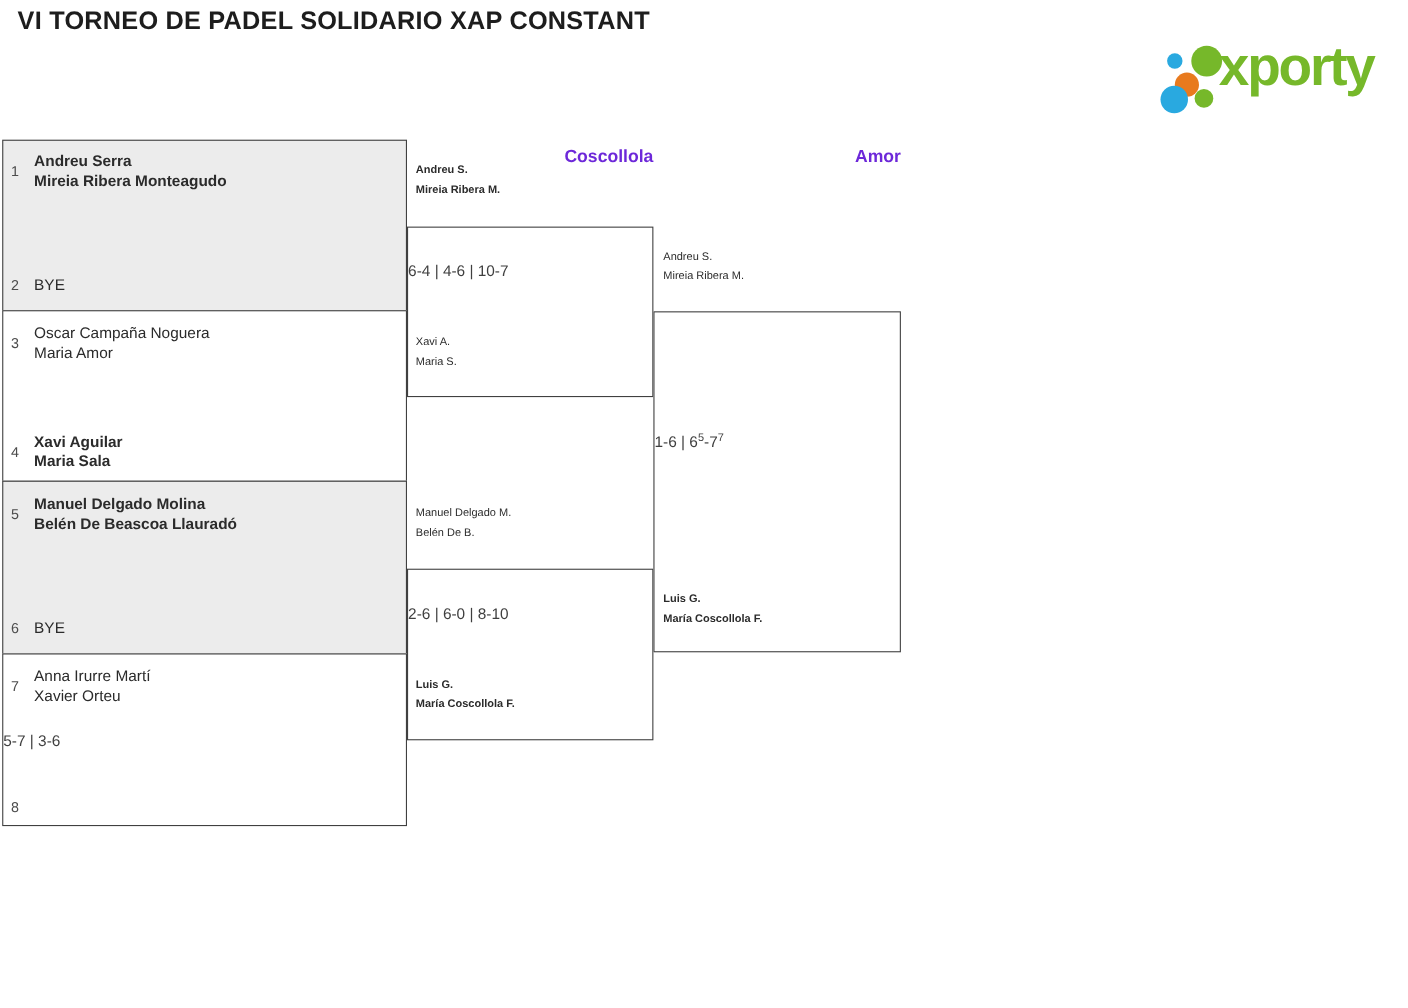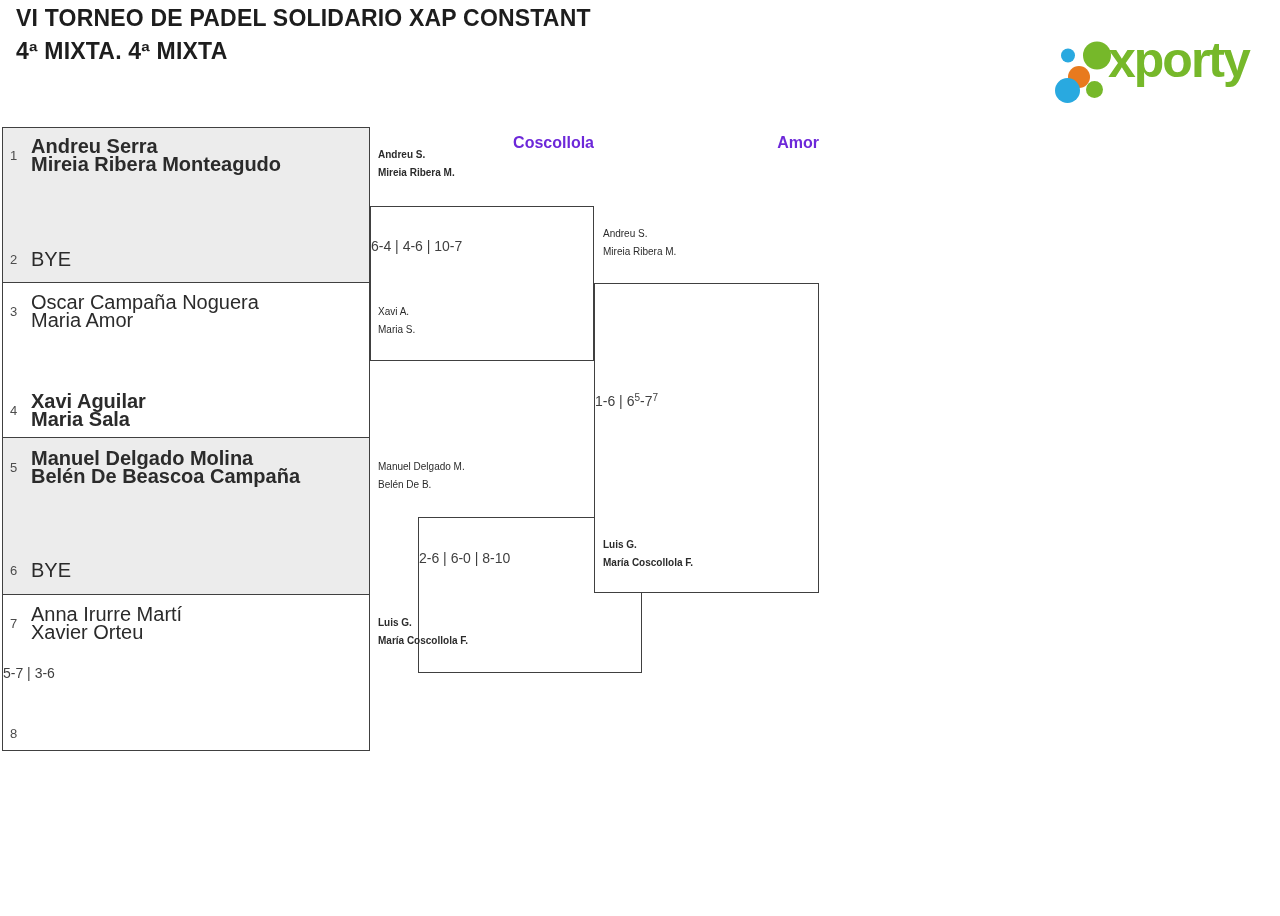--- a/index.html
+++ b/index.html
@@ -22,38 +22,37 @@
   .rh-qf { left:2px;   width:368px; }
   .rh-sf { left:370px; width:224px; }
   .rh-f  { left:594px; width:225px; }
 
   
   .box { position:absolute; border:1px solid #404040; background:#ffffff; }
   .box.gray { background:#ececec; }
 
   .team-row { position:absolute; display:flex; align-items:center; }
   .seed { width:21px; flex:none; font-size:13px; color:#4c4c4c; }
-  .names { font-size:20px; line-height:18px; color:#2b2b2b; white-space:nowrap; }
+  .names { font-size:14px; line-height:18px; color:#2b2b2b; white-space:nowrap; }
   .winner .names { font-weight:bold; }
 
   .score { position:absolute; left:0; width:100%; text-align:left; font-size:14px; color:#3f3f3f; white-space:nowrap; }
   .score.center { top:50%; transform:translateY(-50%); }
   .sup { font-size:10px; position:relative; top:-5px; }
 
   
   .flabel { position:absolute; font-size:10px; line-height:18px; color:#2b2b2b; white-space:nowrap; }
   .flabel.winner { font-weight:bold; }
 </style>
 </head>
 <body>
 
 <div class="page">
 
   <div class="title-line title-1">VI TORNEO DE PADEL SOLIDARIO XAP CONSTANT</div>
-  <div class="title-line title-2">4ª MIXTA. 4ª MIXTA</div>
 
   <div class="logo">
     <svg width="68" height="70" viewBox="0 0 68 70">
       <circle cx="20" cy="17.5" r="7" fill="#29a9e0"></circle>
       <circle cx="49" cy="17.5" r="14" fill="#76b82a"></circle>
       <circle cx="31" cy="39" r="11" fill="#e87a1e"></circle>
       <circle cx="19.5" cy="52.5" r="12.5" fill="#29a9e0"></circle>
       <circle cx="46.5" cy="51.5" r="8.5" fill="#76b82a"></circle>
     </svg>
     <span class="logo-text">xporty</span>
@@ -81,21 +80,21 @@
     </div>
     <div class="team-row winner" style="left:7px; bottom:9px;">
       <span class="seed">4</span>
       <span class="names"><span>Xavi Aguilar</span><br><span>Maria Sala</span></span>
     </div>
   </div>
 
   <div class="box gray" style="left:2px; top:437px; width:368px; height:158px;">
     <div class="team-row winner" style="left:7px; top:11px;">
       <span class="seed">5</span>
-      <span class="names"><span>Manuel Delgado Molina</span><br><span>Belén De Beascoa Campaña</span></span>
+      <span class="names"><span>Manuel Delgado Molina</span><br><span>Belén De Beascoa Llauradó</span></span>
     </div>
     <div class="team-row" style="left:7px; top:123px;">
       <span class="seed">6</span>
       <span class="names"><span>BYE</span></span>
     </div>
   </div>
 
   <div class="box" style="left:2px; top:594px; width:368px; height:157px;">
     <div class="team-row" style="left:7px; top:10px;">
       <span class="seed">7</span>
@@ -107,21 +106,21 @@
     </div>
   </div>
 
   <div class="flabel winner" style="left:378px; top:146px;"><span>Andreu S.</span><br><span>Mireia Ribera M.</span></div>
   <div class="box" style="left:370px; top:206px; width:224px; height:155px;">
     <div class="score" style="top:31px;">6-4 | 4-6 | 10-7</div>
   </div>
   <div class="flabel" style="left:378px; top:303px;"><span>Xavi A.</span><br><span>Maria S.</span></div>
 
   <div class="flabel" style="left:378px; top:458px;"><span>Manuel Delgado M.</span><br><span>Belén De B.</span></div>
-  <div class="box" style="left:370px; top:517px; width:224px; height:156px;margin-left:48px;">
+  <div class="box" style="left:370px; top:517px; width:224px; height:156px;">
     <div class="score" style="top:32px;">2-6 | 6-0 | 8-10</div>
   </div>
   <div class="flabel winner" style="left:378px; top:614px;"><span>Luis G.</span><br><span>María Coscollola F.</span></div>
 
   <div class="flabel" style="left:603px; top:225px;"><span>Andreu S.</span><br><span>Mireia Ribera M.</span></div>
   <div class="box" style="left:594px; top:283px; width:225px; height:310px;">
     <div class="score" style="top:109px;"><span>1-6 | 6</span><span class="sup">5</span><span>-7</span><span class="sup">7</span></div>
   </div>
   <div class="flabel winner" style="left:603px; top:536px;"><span>Luis G.</span><br><span>María Coscollola F.</span></div>
 

